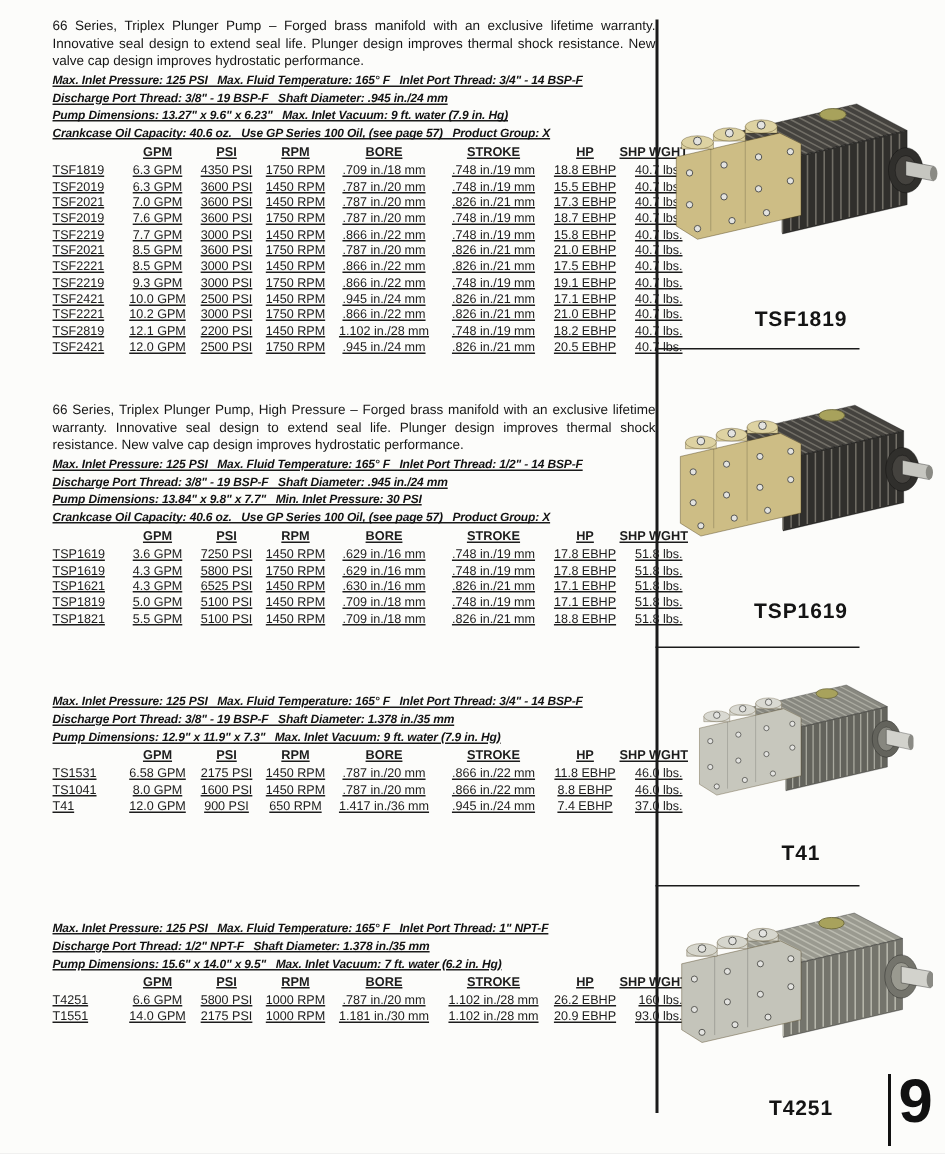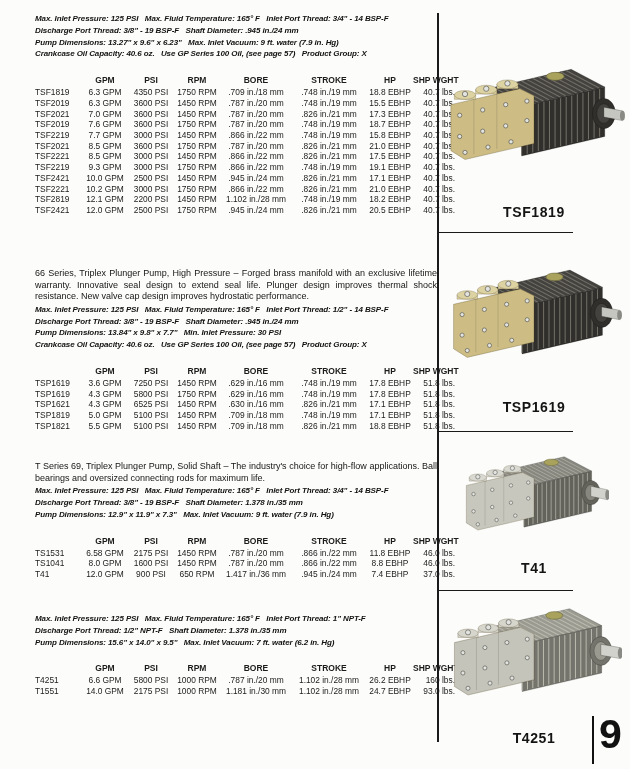--- a/index.html
+++ b/index.html
@@ -6,28 +6,28 @@
   html,body { background:#e8e8e6; }
   .page {
     position:relative; width:630px; height:769px; margin:0 auto;
     background:#fcfcfa; color:#1b1b1b; overflow:hidden;
     font-family:"Liberation Sans", sans-serif;
   }
   
   .product { position:absolute; left:35px; width:402px; }
   .s1 { top:12px; } .s2 { top:268px; } .s3 { top:461px; } .s4 { top:612px; }
   .desc { font-size:9px; line-height:11.6px; text-align:justify; color:#161616; }
-  .specs { margin-top:1px; }
+  .specs { margin-top:1px;text-decoration:underline; }
   .spec-line {
     font-size:8px; line-height:11.8px; font-weight:bold; font-style:italic;
     letter-spacing:-0.1px; white-space:pre; color:#121212;
   }
   table.spec-table {
-    border-collapse:collapse; table-layout:fixed; width:400px; margin-top:15px;
-    font-size:8.4px; color:#1c1c1c; white-space:nowrap;
+    border-collapse:collapse; table-layout:fixed; width:400px; margin-top:1px;
+    font-size:8.4px; color:#1c1c1c; white-space:nowrap;text-decoration:underline;
   }
   table.spec-table th { font-weight:bold; font-size:8.5px; padding:0 0 2px 0; text-align:center; }
   table.spec-table td { line-height:10.7px; text-align:center; }
   table.spec-table th:first-child, table.spec-table td:first-child { text-align:left; }
   table.spec-table th:last-child,  table.spec-table td:last-child  { text-align:right; padding-right:2px; }
   table.spec-table col.c1{width:46px} table.spec-table col.c2{width:48px}
   table.spec-table col.c3{width:44px} table.spec-table col.c4{width:48px}
   table.spec-table col.c5{width:70px} table.spec-table col.c6{width:76px}
   table.spec-table col.c7{width:46px} table.spec-table col.c8{width:44px}
   
@@ -56,20 +56,21 @@
   
   .pageno-rule { position:absolute; left:592px; top:716px; width:2px; height:48px; background:#111; }
   .pageno { position:absolute; left:599px; top:711px; font-size:41px; font-weight:bold; color:#111; }
 </style>
 </head>
 <body>
 
 <div class="page">
 
   <section class="product s1">
+    <p class="desc">66 Series, Triplex Plunger Pump – Forged brass manifold with an exclusive lifetime warranty. Innovative seal design to extend seal life. Plunger design improves thermal shock resistance. New valve cap design improves hydrostatic performance.</p>
     <div class="specs">
       <div class="spec-line">Max. Inlet Pressure: 125 PSI   Max. Fluid Temperature: 165° F   Inlet Port Thread: 3/4" - 14 BSP-F</div>
       <div class="spec-line">Discharge Port Thread: 3/8" - 19 BSP-F   Shaft Diameter: .945 in./24 mm</div>
       <div class="spec-line">Pump Dimensions: 13.27" x 9.6" x 6.23"   Max. Inlet Vacuum: 9 ft. water (7.9 in. Hg)</div>
       <div class="spec-line">Crankcase Oil Capacity: 40.6 oz.   Use GP Series 100 Oil, (see page 57)   Product Group: X</div>
     </div>
     <table class="spec-table">
         <colgroup>
           <col class="c1">
           <col class="c2">
@@ -297,21 +298,20 @@
             <td>.709 in./18 mm</td>
             <td>.826 in./21 mm</td>
             <td>18.8 EBHP</td>
             <td>51.8 lbs.</td>
           </tr>
         </tbody>
       </table>
   </section>
 
   <section class="product s3">
-    <p class="desc">T Series 69, Triplex Plunger Pump, Solid Shaft – The industry's choice for high-flow applications. Ball bearings and oversized connecting rods for maximum life.</p>
     <div class="specs">
       <div class="spec-line">Max. Inlet Pressure: 125 PSI   Max. Fluid Temperature: 165° F   Inlet Port Thread: 3/4" - 14 BSP-F</div>
       <div class="spec-line">Discharge Port Thread: 3/8" - 19 BSP-F   Shaft Diameter: 1.378 in./35 mm</div>
       <div class="spec-line">Pump Dimensions: 12.9" x 11.9" x 7.3"   Max. Inlet Vacuum: 9 ft. water (7.9 in. Hg)</div>
     </div>
     <table class="spec-table">
         <colgroup>
           <col class="c1">
           <col class="c2">
           <col class="c3">
@@ -408,21 +408,21 @@
             <td>26.2 EBHP</td>
             <td>160 lbs.</td>
           </tr>
           <tr>
             <td>T1551</td>
             <td>14.0 GPM</td>
             <td>2175 PSI</td>
             <td>1000 RPM</td>
             <td>1.181 in./30 mm</td>
             <td>1.102 in./28 mm</td>
-            <td>24.7 EBHP</td>
+            <td>20.9 EBHP</td>
             <td>93.0 lbs.</td>
           </tr>
         </tbody>
       </table>
   </section>
 
   <div class="rule-v"></div>
   <div class="rule-h rh1"></div>
   <div class="rule-h rh2"></div>
   <div class="rule-h rh3"></div>

